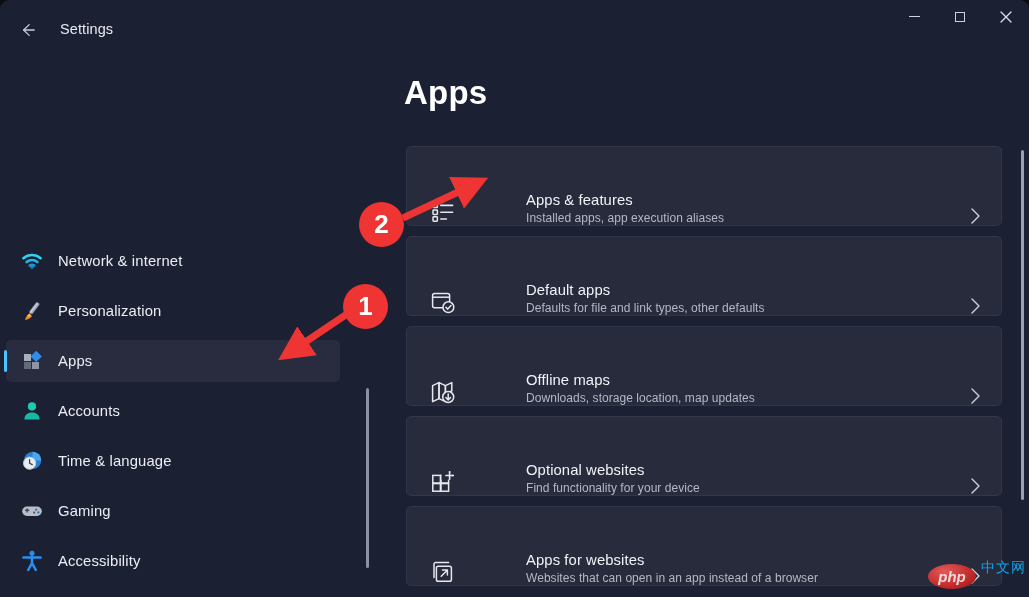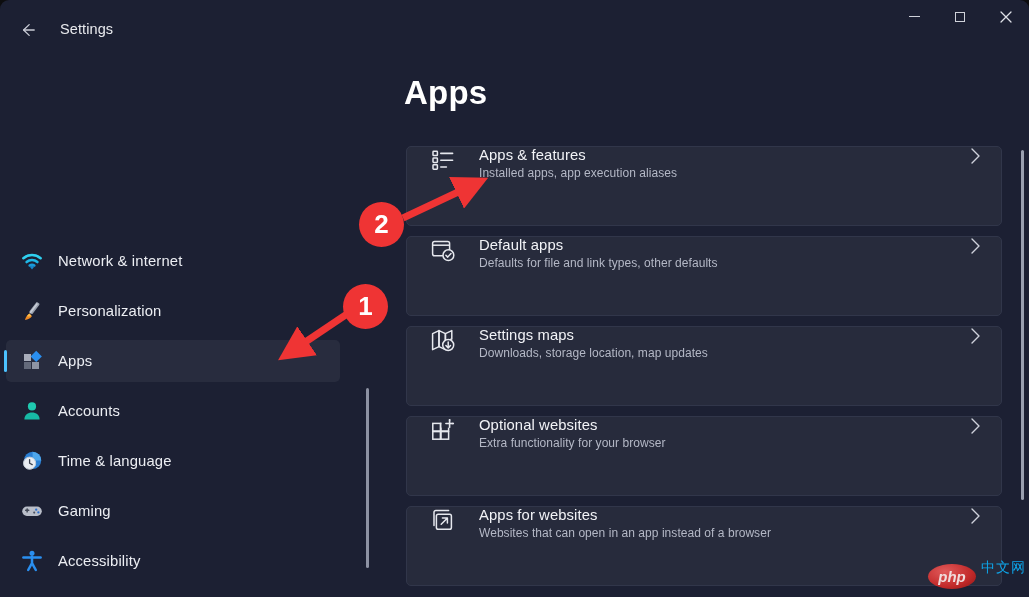--- a/index.html
+++ b/index.html
@@ -103,21 +103,21 @@
     font-size: 33px; font-weight: 600; color: #ffffff;
     letter-spacing: .2px;
   }
   .cards { position: absolute; left: 18px; top: 84px; width: 596px; }
   .card {
     position: relative;
     height: 80px; margin-bottom: 10px;
     background: #272b3c;
     border: 1px solid #31364a;
     border-radius: 5px;
-    display: flex; align-items: flex-start;
+    display: flex; align-items: flex-end; gap: 47px;
   }
   .card-icon {
     width: 72px; flex: 0 0 72px;
     display: flex; align-items: center; justify-content: center;
   }
   .card-text { flex: 1; }
   .card-title { font-size: 14.8px; color: #f2f3f7; margin-bottom: 3px; letter-spacing: .1px; }
   .card-sub { font-size: 12px; color: #b4b8c6; letter-spacing: .05px; }
   .chev { width: 52px; flex: 0 0 52px; display: flex; align-items: center; justify-content: center; }
 
@@ -329,21 +329,21 @@
         <span class="card-icon">
           <svg width="26" height="26" viewBox="0 0 26 26">
             <path d="M2.6 6.6 L9 3.6 L9 19.6 L2.6 22.6 Z" fill="none" stroke="#e6e8ee" stroke-width="1.5" stroke-linejoin="round"></path>
             <path d="M9 3.6 L15.4 6.6 L15.4 22.6 L9 19.6 Z" fill="none" stroke="#e6e8ee" stroke-width="1.5" stroke-linejoin="round"></path>
             <path d="M15.4 6.6 L21.8 3.6 L21.8 12 L15.4 14.4 Z" fill="none" stroke="#e6e8ee" stroke-width="1.5" stroke-linejoin="round"></path>
             <circle cx="18.2" cy="18" r="5.5" fill="#272b3c" stroke="#e6e8ee" stroke-width="1.5"></circle>
             <path d="M18.2 14.9 L18.2 20.7 M15.9 18.5 L18.2 20.9 L20.5 18.5" fill="none" stroke="#e6e8ee" stroke-width="1.5" stroke-linecap="round" stroke-linejoin="round"></path>
           </svg>
         </span>
         <span class="card-text">
-          <span class="card-title" style="display:block">Settings maps</span>
+          <span class="card-title" style="display:block">Offline maps</span>
           <span class="card-sub" style="display:block">Downloads, storage location, map updates</span>
         </span>
         <span class="chev">
           <svg width="14" height="18" viewBox="0 0 14 18">
             <path d="M4 2 L11 9 L4 16" fill="none" stroke="#cfd2dc" stroke-width="1.4" stroke-linecap="round" stroke-linejoin="round"></path>
           </svg>
         </span>
       </div>
 
       <div class="card">
@@ -353,21 +353,21 @@
             <rect x="2.8" y="14.6" width="7.6" height="7.6" fill="none" stroke="#e6e8ee" stroke-width="1.5"></rect>
             <rect x="11" y="14.6" width="7.6" height="7.6" fill="none" stroke="#e6e8ee" stroke-width="1.5"></rect>
             <rect x="11" y="6.4" width="7.6" height="7.6" fill="none" stroke="#e6e8ee" stroke-width="1.5"></rect>
             <path d="M19.6 2.8 L19.6 10.2 M15.9 6.5 L23.3 6.5" stroke="#e6e8ee" stroke-width="1.6" stroke-linecap="round"></path>
             <rect x="11.6" y="3.6" width="10" height="7" fill="#272b3c"></rect>
             <path d="M19.6 2.8 L19.6 10.2 M15.9 6.5 L23.3 6.5" stroke="#e6e8ee" stroke-width="1.6" stroke-linecap="round"></path>
           </svg>
         </span>
         <span class="card-text">
           <span class="card-title" style="display:block">Optional websites</span>
-          <span class="card-sub" style="display:block">Extra functionality for your browser</span>
+          <span class="card-sub" style="display:block">Find functionality for your device</span>
         </span>
         <span class="chev">
           <svg width="14" height="18" viewBox="0 0 14 18">
             <path d="M4 2 L11 9 L4 16" fill="none" stroke="#cfd2dc" stroke-width="1.4" stroke-linecap="round" stroke-linejoin="round"></path>
           </svg>
         </span>
       </div>
 
       <div class="card">
         <span class="card-icon">

